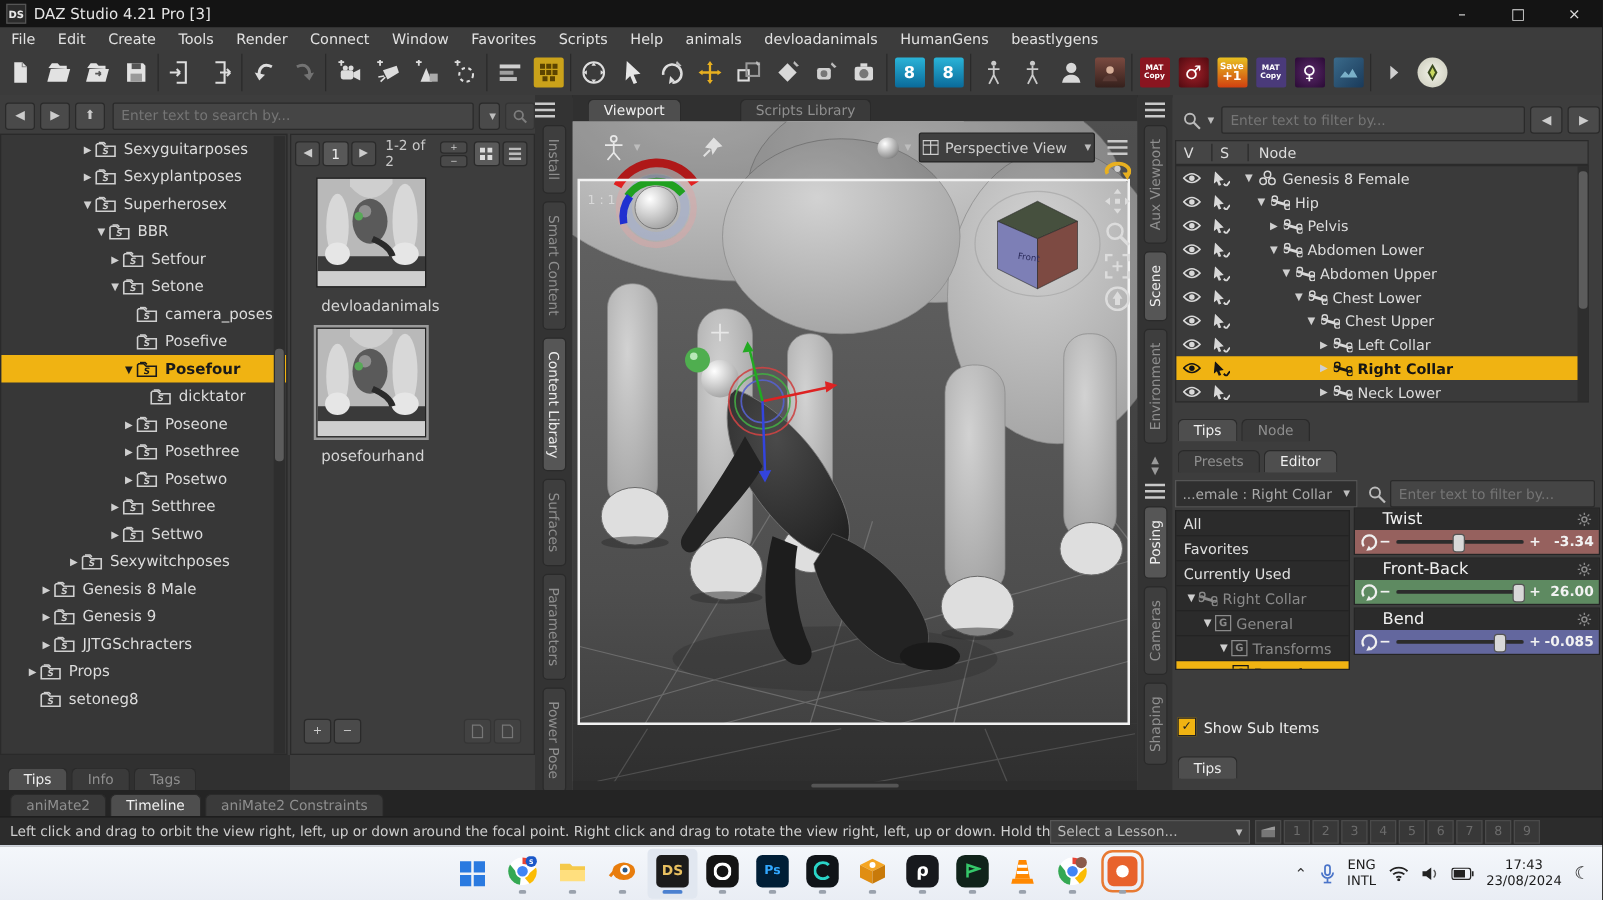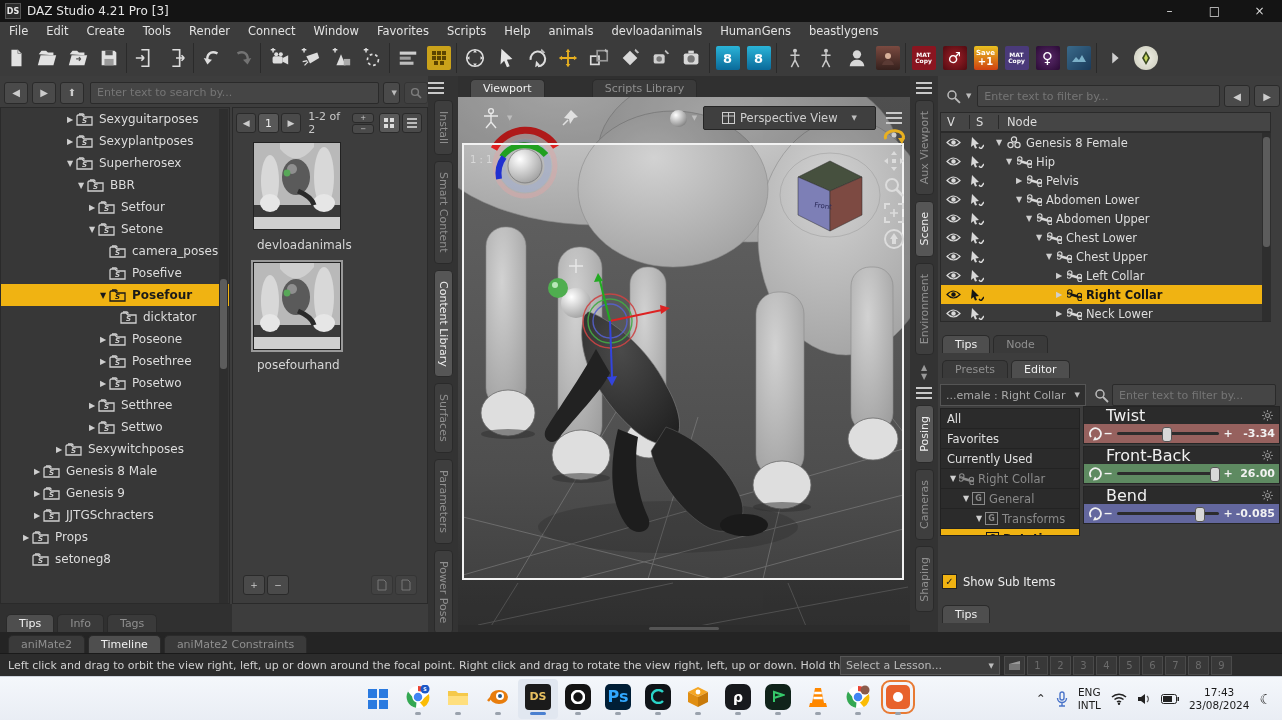--- a/index.html
+++ b/index.html
@@ -58,21 +58,21 @@
   .vtab{writing-mode:vertical-rl;background:#3e3e3e;color:#8f8f8f;border:1px solid #2a2a2a;
         border-radius:4px;padding:10px 2px;font-size:11px;margin-top:6px;white-space:nowrap;}
   .vtab.active{background:#565656;color:#ececec;}
   .burger{width:16px;height:12px;display:flex;flex-direction:column;justify-content:space-between;margin-top:6px;}
   .burger div{height:2px;background:#c9c9c9;}
   
   #vp-tabs{left:458px;top:76px;width:452px;height:21px;background:#303030;display:flex;align-items:flex-end;padding-left:12px;box-sizing:border-box;gap:44px;}
   #vp{left:458px;top:97px;width:452px;height:535px;background:#4a4a4a;overflow:hidden;}
   #vp-toolbar{position:absolute;left:0;top:6px;width:452px;height:30px;display:flex;align-items:center;z-index:5;}
   #persp-dd{display:flex;align-items:center;background:#3f3f3f;border:1px solid #252525;border-radius:2px;
-            height:22px;padding:0 18px;color:#cfcfcf;font-size:11.5px;margin-left:6px;}
+            height:22px;padding:0 2px;color:#cfcfcf;font-size:11.5px;margin-left:6px;}
   #vp-controls{position:absolute;right:4px;top:32px;width:24px;display:flex;flex-direction:column;align-items:center;z-index:5;}
   #vp-controls > div{margin-bottom:6px;}
   #vp-bottom{position:absolute;left:0;bottom:0;width:452px;height:7px;background:#2c2c2c;z-index:5;}
   #vp-bottom div{margin:2px auto;width:70px;height:3px;background:#555;border-radius:2px;}
   
   #rpanel{left:938px;top:76px;width:344px;height:556px;background:#3d3d3d;}
   #scene-filter{position:absolute;left:2px;top:8px;width:340px;height:24px;display:flex;align-items:center;}
   #scene-header{position:absolute;left:2px;top:36px;width:331px;height:20px;background:#454545;border:1px solid #2a2a2a;
                 display:flex;align-items:center;color:#ddd;font-size:11.5px;box-sizing:border-box;}
   #scene-rows{position:absolute;left:2px;top:56px;width:331px;height:190px;background:#3a3a3a;border:1px solid #2a2a2a;box-sizing:border-box;overflow:hidden;}
@@ -86,21 +86,21 @@
            color:#a9a9a9;font-size:11px;display:flex;align-items:center;padding:0 5px;box-sizing:border-box;}
   #pose-filter{position:absolute;left:152px;top:308px;width:190px;height:22px;display:flex;align-items:center;}
   #pose-list{position:absolute;left:2px;top:332px;width:140px;height:128px;background:#2b2b2b;border:1px solid #222;box-sizing:border-box;overflow:hidden;}
   .prow{display:flex;align-items:center;height:19px;font-size:11.5px;color:#e0e0e0;border-bottom:1px solid #232323;white-space:nowrap;}
   .prow.dim{color:#8a8a8a;}
   .prow.sel{background:#f0b312;color:#161616;font-weight:bold;}
   .gbox{width:11px;height:11px;border:1px solid currentColor;font-size:8px;font-weight:bold;
         display:flex;align-items:center;justify-content:center;margin-right:4px;flex:0 0 auto;}
   #sliders{position:absolute;left:145px;top:330px;width:197px;}
   .sld{margin-bottom:2px;border:1px solid #252525;}
-  .sld-title{height:17px;background:#2b2b2b;color:#f0f0f0;font-size:16px;display:flex;align-items:center;padding:0 6px 0 22px;}
+  .sld-title{height:17px;background:#2b2b2b;color:#f0f0f0;font-size:13px;display:flex;align-items:center;padding:0 6px 0 22px;}
   .sld-title .gear{margin-left:auto;color:#8a8a8a;}
   .sld-body{height:19px;display:flex;align-items:center;padding:0 4px;color:#f2f2f2;}
   .sld-track{position:relative;height:3px;background:#2c2c2c;border-radius:2px;flex:1;margin:0 4px;}
   .sld-handle{position:absolute;top:-5px;width:8px;height:13px;background:#d8d8d8;border:1px solid #555;border-radius:3px;}
   .sld-val{width:42px;text-align:right;font-size:11px;font-weight:bold;}
   .pm{font-size:11px;width:10px;text-align:center;font-weight:bold;}
   #show-sub{position:absolute;left:4px;top:498px;display:flex;align-items:center;color:#eee;font-size:11.5px;}
   #chk{width:13px;height:13px;background:#f0b312;border:1px solid #222;color:#222;font-size:10px;font-weight:bold;
        display:flex;align-items:center;justify-content:center;margin-right:6px;}
   #pose-bottom-tabs{position:absolute;left:4px;top:529px;display:flex;}
@@ -1539,21 +1539,21 @@
             <div style="width:26px;height:26px;background:#141414;border-radius:7px;display:flex;align-items:center;justify-content:center">
               <svg width="14" height="14" viewBox="0 0 14 14">
                 <circle cx="7" cy="7" r="6" fill="none" stroke="#fff" stroke-width="2.6"></circle>
               </svg>
             </div>
           </div>
           <div class="dot"></div>
         </div>
         <div class="task">
           <div class="ti">
-            <div style="width:26px;height:26px;background:#001e36;border-radius:5px;display:flex;align-items:center;justify-content:center;color:#31a8ff;font-size:16px;font-weight:bold">Ps</div>
+            <div style="width:26px;height:26px;background:#001e36;border-radius:5px;display:flex;align-items:center;justify-content:center;color:#31a8ff;font-size:10px;font-weight:bold">Ps</div>
           </div>
           <div class="dot"></div>
         </div>
         <div class="task">
           <div class="ti">
             <div style="width:26px;height:26px;background:#101418;border-radius:7px;display:flex;align-items:center;justify-content:center">
               <svg width="15" height="15" viewBox="0 0 15 15">
                 <path d="M12 3 A6.5 6.5 0 1 0 12 12" fill="none" stroke="#2ad4c8" stroke-width="2.4"></path>
               </svg>
             </div>

